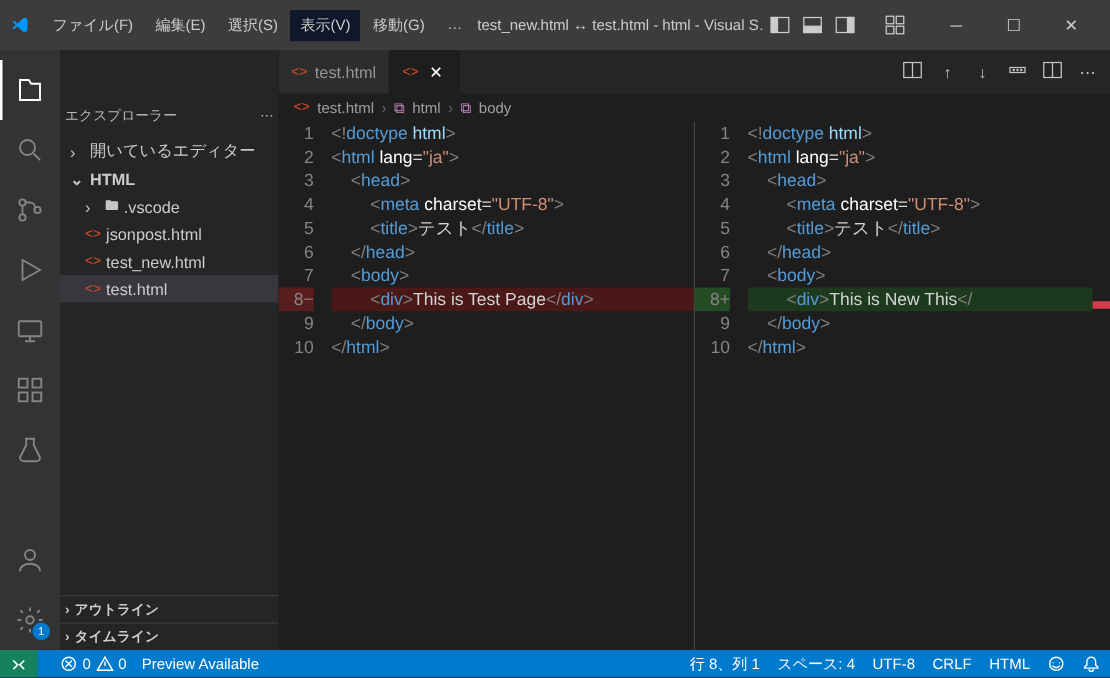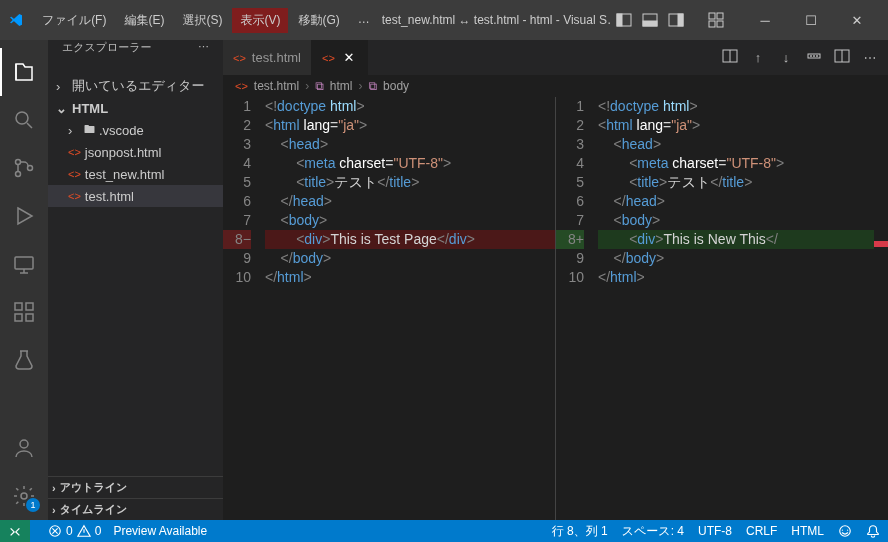--- a/index.html
+++ b/index.html
@@ -2,35 +2,35 @@
 <html><head>
 <meta charset="utf-8">
 <style>
 * { margin: 0; padding: 0; box-sizing: border-box; font-family: "Segoe UI", Meiryo, sans-serif; }
 body { background: #1e1e1e; color: #cccccc; font-size: 13px; width: 888px; height: 542px; overflow: hidden; display: flex; flex-direction: column; }
 .titlebar { height: 40px; background: #3c3c3c; display: flex; align-items: center; padding: 0 8px; gap: 4px; }
 .vscode-logo { width: 16px; height: 16px; display: flex; align-items: center; justify-content: center; }
 .vscode-logo svg { width: 16px; height: 16px; }
 .menu-items { display: flex; gap: 2px; margin-left: 6px; }
 .menu-item { padding: 4px 8px; color: #cccccc; font-size: 12px; cursor: pointer; }
-.menu-item.active { background: #7f1d1d; }
+.menu-item.active { background: #0f172a; }
 .title-text { flex: 1; text-align: center; color: #cccccc; font-size: 12px; overflow: hidden; white-space: nowrap; }
 .window-controls, .layout-controls { display: flex; gap: 0; }
 .layout-controls { display: flex; gap: 6px; margin-right: 12px; }
 .win-btn { width: 46px; height: 30px; display: flex; align-items: center; justify-content: center; color: #cccccc; cursor: pointer; }
 .layout-btn { width: 20px; height: 20px; display: flex; align-items: center; justify-content: center; color: #cccccc; cursor: pointer; }
 .main { flex: 1; display: flex; overflow: hidden; }
 .activitybar { width: 48px; background: #333333; display: flex; flex-direction: column; align-items: center; padding-top: 8px; }
 .act-icon { width: 48px; height: 48px; display: flex; align-items: center; justify-content: center; color: #858585; cursor: pointer; position: relative; }
 .act-icon.active { color: #ffffff; }
 .act-icon.active::before { content: ""; position: absolute; left: 0; top: 0; bottom: 0; width: 2px; background: #ffffff; }
 .act-spacer { flex: 1; }
 .badge { position: absolute; bottom: 8px; right: 8px; background: #007acc; color: #fff; font-size: 9px; min-width: 14px; height: 14px; border-radius: 7px; display: flex; align-items: center; justify-content: center; padding: 0 3px; }
 .sidebar { width: 175px; background: #252526; display: flex; flex-direction: column; }
-.sidebar-header { height: 35px; display: flex; align-items: flex-start; justify-content: space-between; padding: 0 14px; color: #bbbbbb; font-size: 11px; }
+.sidebar-header { height: 35px; display: flex; align-items: center; justify-content: space-between; padding: 0 4px; color: #bbbbbb; font-size: 11px; margin-top: 35px; }
 .sidebar-header .dots { cursor: pointer; }
 .tree { flex: 1; overflow: auto; font-size: 13px; }
 .tree-row { height: 22px; display: flex; align-items: center; padding-left: 8px; color: #cccccc; cursor: pointer; gap: 4px; }
 .tree-row.indent1 { padding-left: 20px; }
 .tree-row.sel { background: #37373d; }
 .tree-row .chev { width: 12px; color: #c5c5c5; }
 .file-icon { color: #e44d26; font-size: 11px; }
 .folder-icon { color: #c5c5c5; font-size: 11px; }
 .tree-section { height: 22px; display: flex; align-items: center; padding-left: 4px; background: #252526; font-size: 11px; font-weight: bold; color: #cccccc; border-top: 1px solid #3c3c3c; cursor: pointer; gap: 4px; }
 .editor-area { flex: 1; display: flex; flex-direction: column; background: #1e1e1e; overflow: hidden; }

